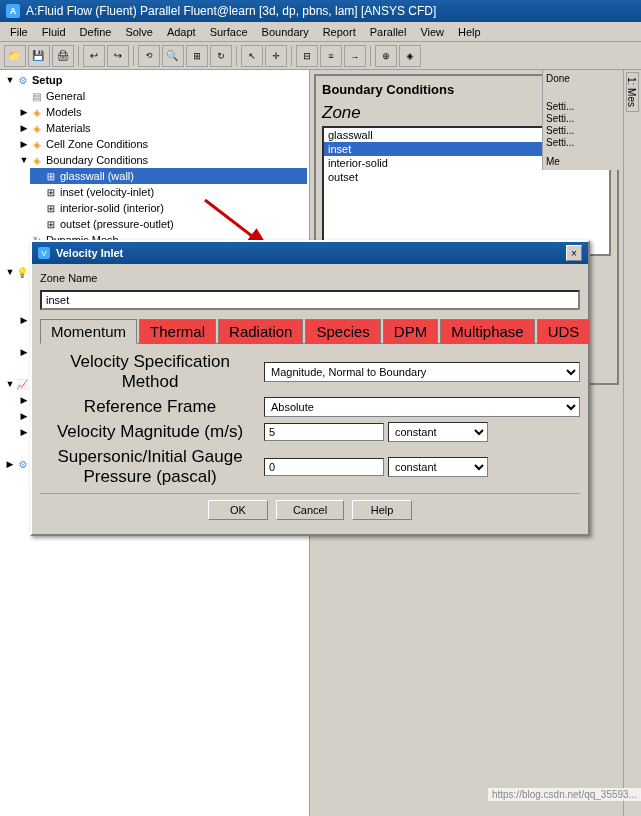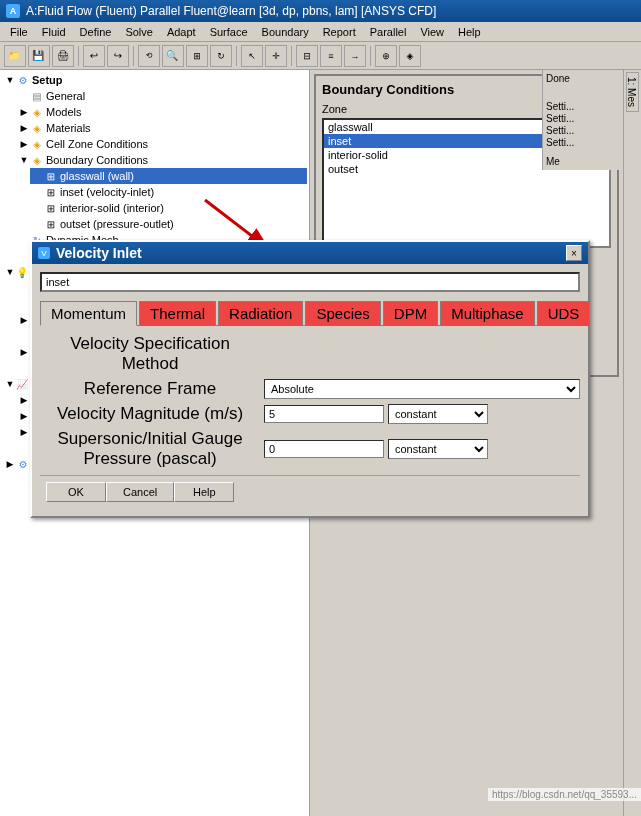--- a/index.html
+++ b/index.html
@@ -141,21 +141,21 @@
     .bc-panel {
       background: #d4d0c8;
       border: 2px solid #808080;
       padding: 6px;
     }
     .bc-title {
       font-size: 13px;
       font-weight: bold;
       margin-bottom: 6px;
     }
-    .bc-zone-label { font-size: 11px; margin-bottom: 3px; }
+    .bc-zone-label { font-size: 17px; margin-bottom: 3px; font-style: italic; }
 
     .bc-list {
       border: 2px inset #808080;
       background: white;
       height: 130px;
       overflow-y: auto;
       margin-bottom: 6px;
     }
     .bc-list-item {
       padding: 1px 4px;
@@ -235,21 +235,21 @@
 
     .dialog-title-bar {
       background: linear-gradient(to bottom, #1a5fa8, #0d4a8a);
       color: white;
       padding: 3px 6px;
       display: flex;
       align-items: center;
       justify-content: space-between;
       height: 22px;
     }
-    .dialog-title-text { font-size: 14px; font-weight: bold; }
+    .dialog-title-text { font-size: 11px; font-weight: bold; }
     .dialog-close-btn {
       width: 16px;
       height: 16px;
       background: #d4d0c8;
       border: 1px solid;
       border-color: #ffffff #808080 #808080 #ffffff;
       display: flex;
       align-items: center;
       justify-content: center;
       font-size: 10px;
@@ -323,21 +323,22 @@
     input.form-input {
       font-size: 11px;
       background: white;
       border: 1px inset #808080;
       padding: 2px 4px;
       width: 120px;
     }
 
     .dialog-btn-row {
       display: flex;
-      justify-content: flex-start;
+      justify-content: center;
+      gap: 8px;
       padding: 6px;
       border-top: 1px solid #a0a0a0;
       margin-top: 6px;
     }
 
     .dialog-btn {
       background: #d4d0c8;
       border: 1px solid;
       border-color: #ffffff #808080 #808080 #ffffff;
       padding: 3px 16px;
@@ -637,36 +638,44 @@
   <div class="dialog-title-bar">
     <div style="display:flex;align-items:center;gap:6px;">
       <div style="width:12px;height:12px;background:#4af;border-radius:2px;font-size:8px;color:white;display:flex;align-items:center;justify-content:center;">V</div>
       <span class="dialog-title-text">Velocity Inlet</span>
     </div>
     <div class="dialog-close-btn">×</div>
   </div>
 
   <div class="dialog-content">
 
+    <div class="dialog-field-row">
+      <span class="dialog-field-label">Zone Name</span>
+    </div>
     <div style="margin-bottom:8px;">
       <input class="dialog-input" type="text" value="inset" style="width: 100%;">
     </div>
 
     <div class="tabs-row">
       <div class="tab active">Momentum</div>
       <div class="tab">Thermal</div>
       <div class="tab">Radiation</div>
       <div class="tab">Species</div>
       <div class="tab">DPM</div>
       <div class="tab">Multiphase</div>
       <div class="tab">UDS</div>
     </div>
 
     <div class="form-row">
       <span class="form-label" style="width:220px;">Velocity Specification Method</span>
+      <select class="form-select">
+        <option>Magnitude, Normal to Boundary</option>
+        <option>Magnitude, Direction</option>
+        <option>Components</option>
+      </select>
     </div>
 
     <div class="form-row">
       <span class="form-label" style="width:220px;">Reference Frame</span>
       <select class="form-select">
         <option>Absolute</option>
         <option>Relative to Adjacent Cell Zone</option>
       </select>
     </div>
 

